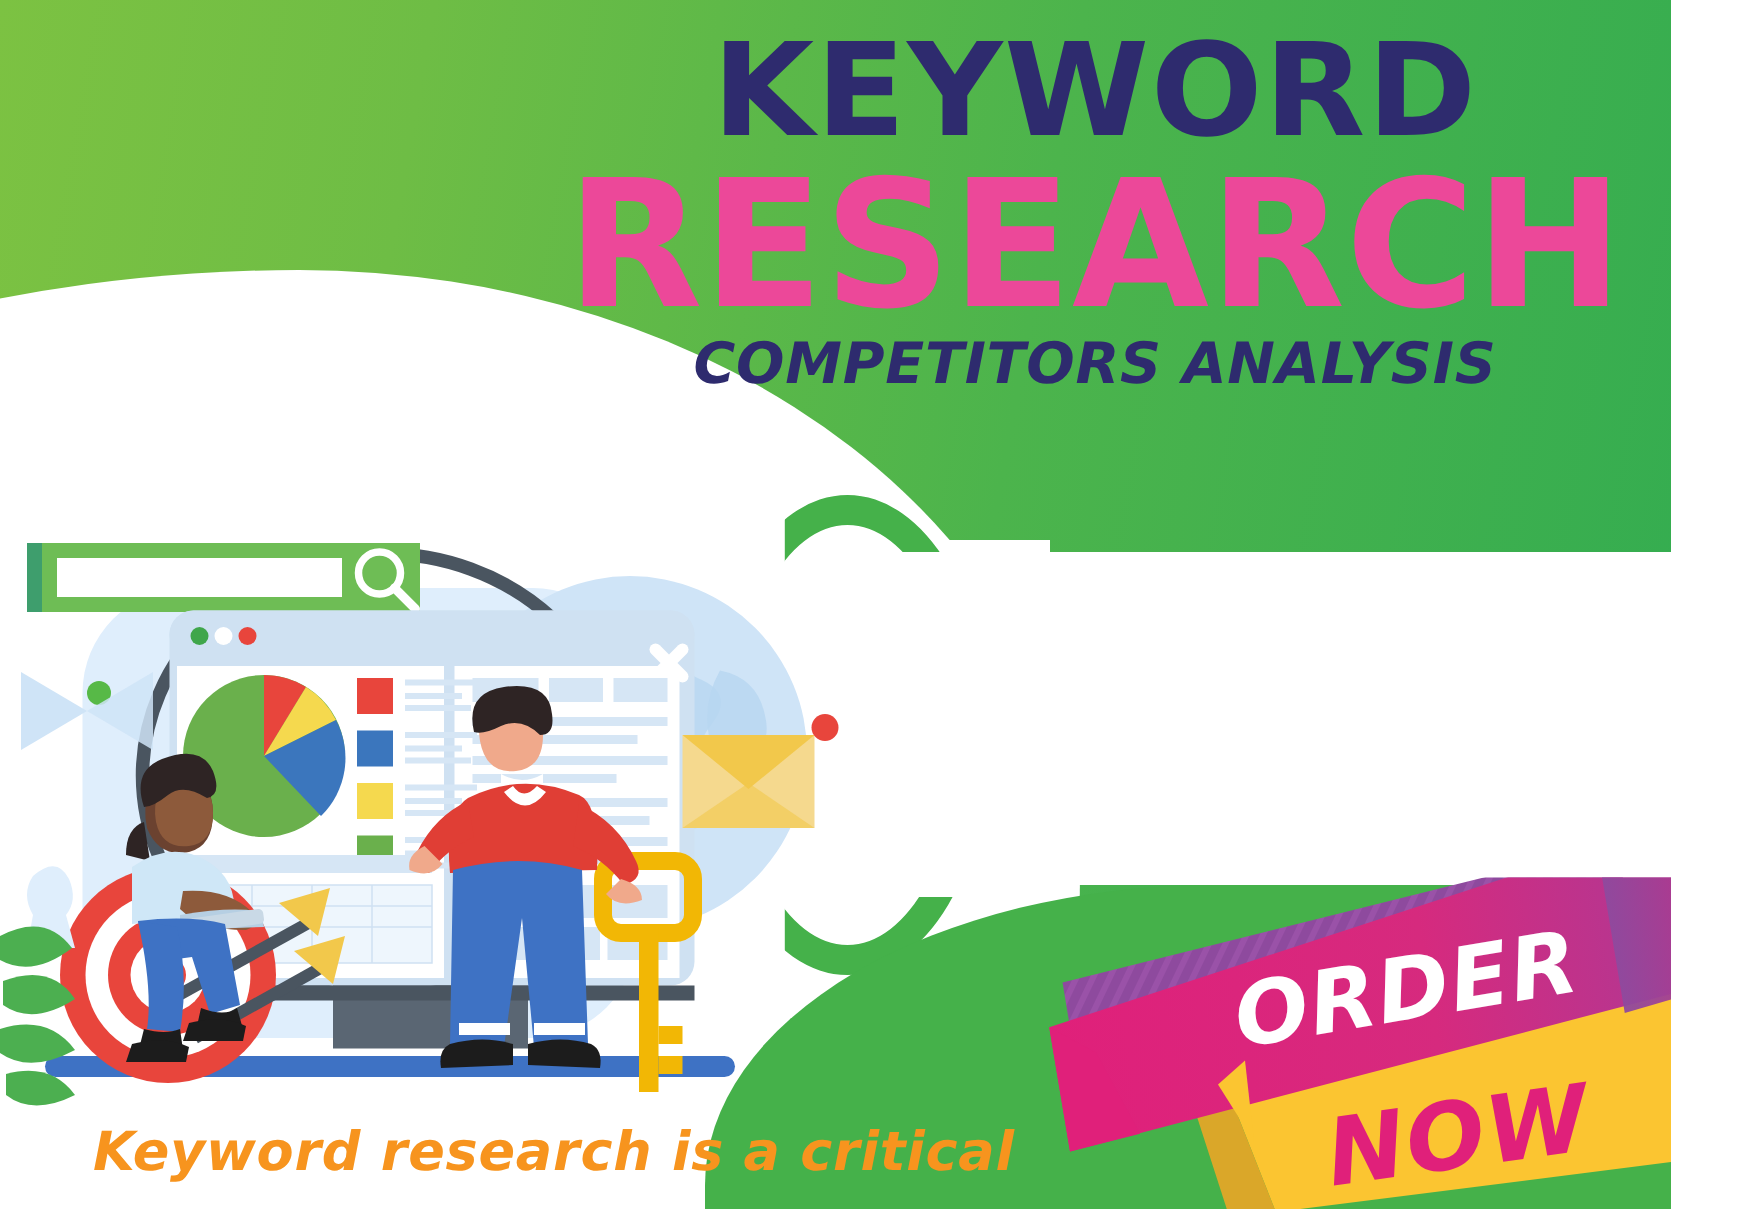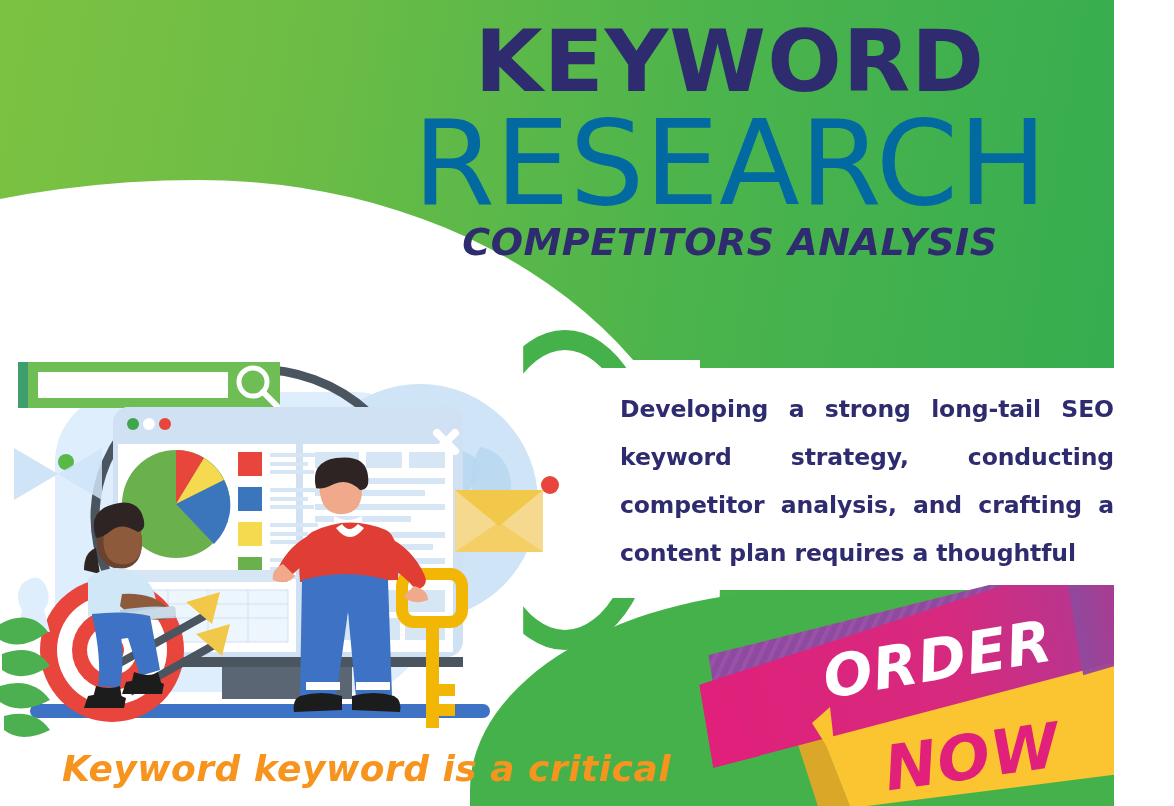--- a/index.html
+++ b/index.html
@@ -51,23 +51,23 @@
   .headline{
     position:absolute;left:330px;top:20px;width:800px;text-align:center;
   }
   .h-kw{
     font-family:"DejaVu Sans",sans-serif;font-weight:700;
     font-size:86px;line-height:0.96;letter-spacing:1px;
     color:#2e2b6e;margin:0;
     transform:scaleX(1.02);
   }
   .h-res{
-    font-family:"DejaVu Sans",sans-serif;font-weight:400;
+    font-family:"DejaVu Sans",sans-serif;font-weight:700;
     font-size:118px;line-height:0.92;letter-spacing:0px;
-    color:#0369a1;margin:6px 0 0 0;
+    color:#ec4899;margin:6px 0 0 0;
   }
   .h-comp{
     font-family:"DejaVu Sans",sans-serif;font-weight:700;font-style:italic;
     font-size:38px;line-height:1.0;letter-spacing:0.5px;
     color:#2e2b6e;margin:6px 0 0 0;
   }
 
   
   .body-copy{
     position:absolute;left:620px;top:385px;width:494px;
@@ -119,23 +119,22 @@
   <div class="white-card-notch"></div>
 
   <div class="green-band"></div>
 
   <div class="headline">
     <div class="h-kw">KEYWORD</div>
     <div class="h-res">RESEARCH</div>
     <div class="h-comp">COMPETITORS ANALYSIS</div>
   </div>
 
-  <div class="body-copy">Developing a strong long-tail SEO keyword strategy, conducting competitor analysis, and crafting a content plan requires a thoughtful</div>
-
-  <div class="tagline">Keyword keyword is a critical</div>
+
+  <div class="tagline">Keyword research is a critical</div>
 
   <div class="illo">
     <svg width="600" height="400" viewBox="0 0 600 400" xmlns="http://www.w3.org/2000/svg">
 
       <g>
         <rect x="55" y="40" width="370" height="300" rx="70" fill="#dfeefc"></rect>
       </g>
 
       <g>
         <circle cx="420" cy="150" r="118" fill="#cfe4f7"></circle>

